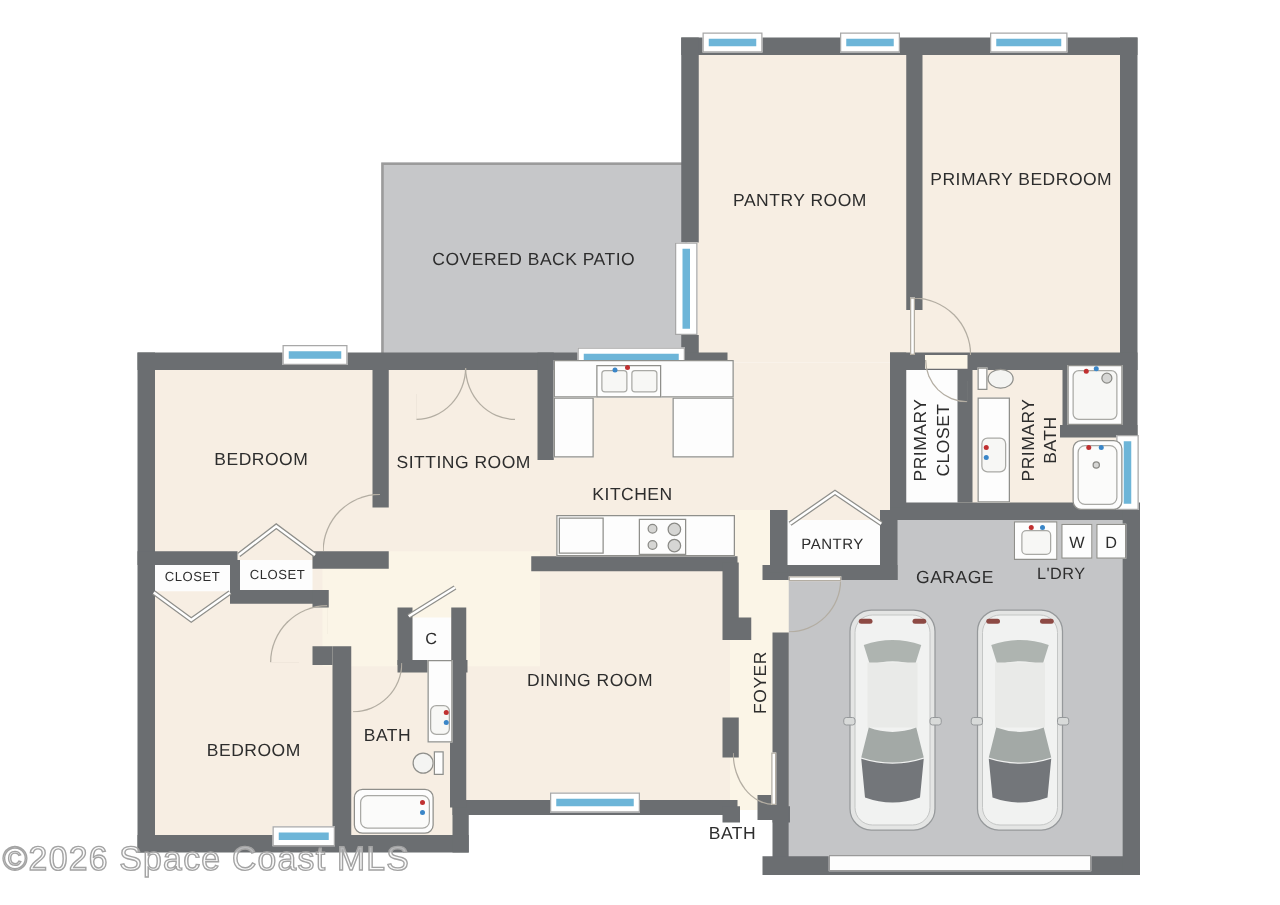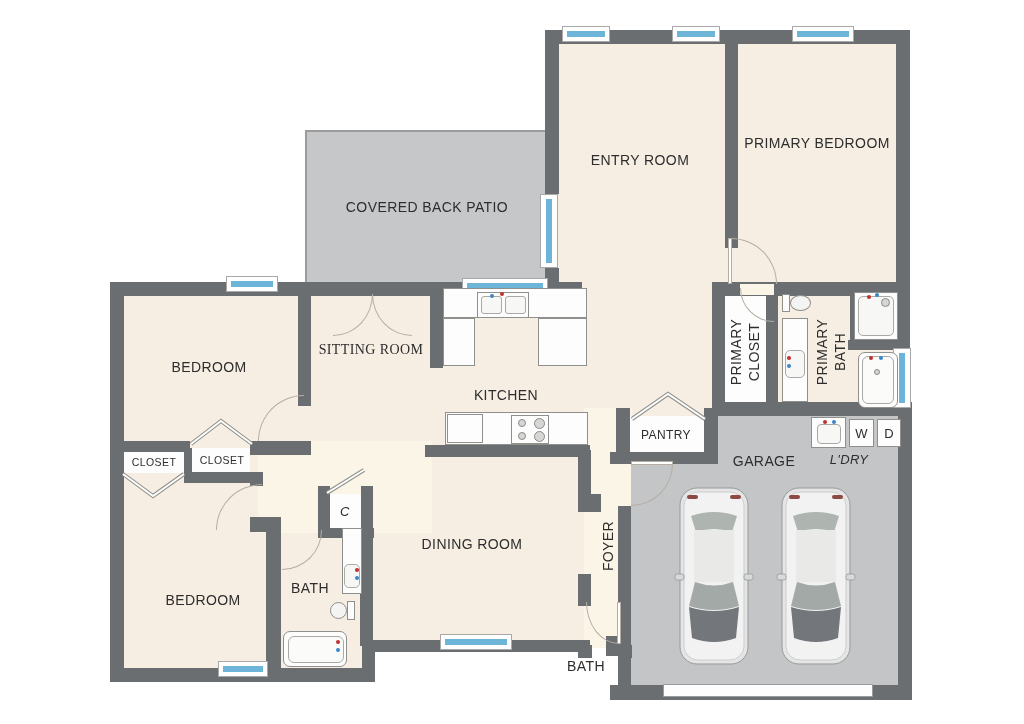--- a/index.html
+++ b/index.html
@@ -25,21 +25,21 @@
   .leaf{position:absolute;background:#ffffff;border:1px solid var(--line);box-sizing:border-box;}
   .dot{position:absolute;width:4px;height:4px;border-radius:50%;}
   .dot-r{background:#c03030;}
   .dot-b{background:#3a86c8;}
   .burner{position:absolute;border-radius:50%;background:#d6d6d4;border:1px solid #8a8a86;box-sizing:border-box;}
   .bowl{position:absolute;background:#f4f4f2;border:1px solid #8f8f8b;box-sizing:border-box;border-radius:50%;}
   .lbl{position:absolute;font-size:14px;letter-spacing:.4px;color:var(--label);
        transform:translate(-50%,-50%);white-space:nowrap;}
   .lbl-wrap{white-space:normal;text-align:center;line-height:1.35;}
   .lbl-rot{transform:translate(-50%,-50%) rotate(-90deg);white-space:normal;text-align:center;line-height:1.3;}
-  .fs13{font-size:13px;font-style:italic;} .fs12{font-size:12px;} .fs10{font-size:10.5px;}
+  .fs13{font-size:13px;} .fs12{font-size:12px;} .fs10{font-size:10.5px;}
   .boxlbl{position:absolute;display:flex;align-items:center;justify-content:center;
           font-size:13px;color:var(--label);}
   .watermark{position:absolute;font-size:27px;letter-spacing:1px;
              color:rgba(245,245,245,.55);-webkit-text-stroke:1.1px #a3a3a3;}
   svg.ov{position:absolute;overflow:visible;}
 </style>
 </head>
 <body>
 
 <div id="plan">
@@ -241,34 +241,35 @@
     <rect x="10" y="9" width="11" height="4" rx="2" fill="#8d4a44"></rect>
     <rect x="53" y="9" width="11" height="4" rx="2" fill="#8d4a44"></rect>
     <path d="M14,30 Q37,22 60,30 L55,46 Q37,40 19,46 Z" fill="#aeb4b0"></path>
     <rect x="17" y="44" width="40" height="52" fill="#e9eae8"></rect>
     <path d="M18,96 Q37,103 56,96 L62,120 Q37,128 12,120 Z" fill="#a3a9a6"></path>
     <path d="M12,121 Q37,129 62,121 L59,152 Q37,160 15,152 Z" fill="#73767a"></path>
     <rect x="-2" y="88" width="9" height="6" rx="2" fill="#d8dad9" stroke="#96999b" stroke-width="0.8"></rect>
     <rect x="67" y="88" width="9" height="6" rx="2" fill="#d8dad9" stroke="#96999b" stroke-width="0.8"></rect>
   </svg>
 
-  <div class="lbl" style="left:640px;top:160px;">ENTRY ROOM</div>
+  <div class="lbl" style="left:640px;top:160px;">PANTRY ROOM</div>
   <div class="lbl" style="left:817px;top:143px;">PRIMARY BEDROOM</div>
   <div class="lbl" style="left:427px;top:207px;text-align:center;">COVERED BACK PATIO</div>
   <div class="lbl" style="left:209px;top:367px;">BEDROOM</div>
-  <div class="lbl" style="left:371px;top:350px;font-family:Liberation Serif, serif;">SITTING ROOM</div>
+  <div class="lbl" style="left:371px;top:369px;">SITTING ROOM</div>
   <div class="lbl" style="left:506px;top:381px;margin-top:14px;">KITCHEN</div>
   <div class="lbl lbl-rot" style="left:745px;top:352px;width:92px;">PRIMARY CLOSET</div>
   <div class="lbl lbl-rot" style="left:831px;top:352px;width:92px;">PRIMARY BATH</div>
   <div class="lbl fs12" style="left:666px;top:435px;">PANTRY</div>
   <div class="lbl" style="left:764px;top:461px;">GARAGE</div>
   <div class="lbl fs13" style="left:849px;top:459px;">L'DRY</div>
   <div class="lbl fs10" style="left:154px;top:462px;">CLOSET</div>
   <div class="lbl fs10" style="left:222px;top:460px;">CLOSET</div>
   <div class="lbl" style="left:203px;top:600px;">BEDROOM</div>
   <div class="lbl" style="left:310px;top:588px;text-align:center;">BATH</div>
   <div class="lbl fs13" style="left:345px;top:511px;">C</div>
   <div class="lbl" style="left:472px;top:544px;">DINING ROOM</div>
   <div class="lbl lbl-rot" style="left:608px;top:546px;">FOYER</div>
   <div class="lbl" style="left:586px;top:666px;">BATH</div>
 
+  <div class="watermark" style="left:2px;top:672px;">©2026 Space Coast MLS</div>
 
 </div>
 
 </body></html>

